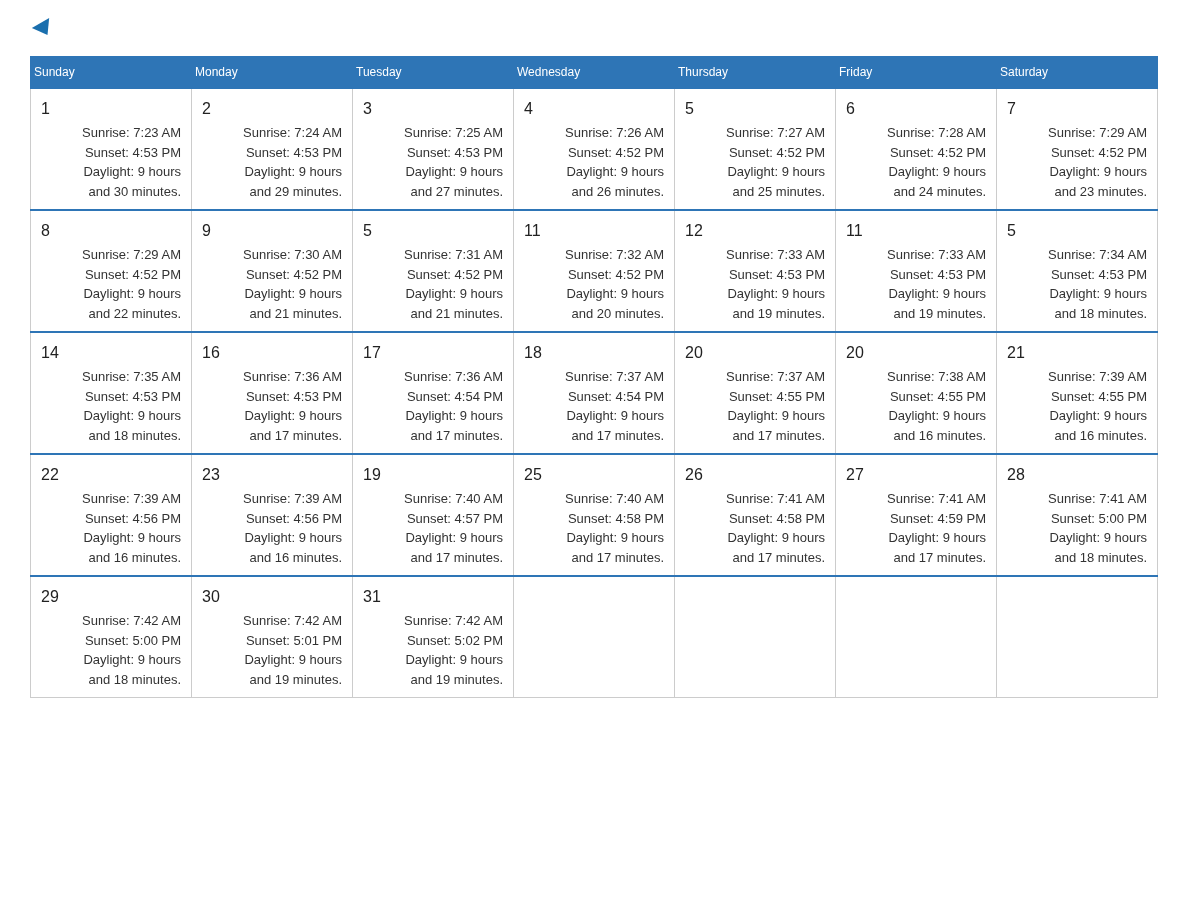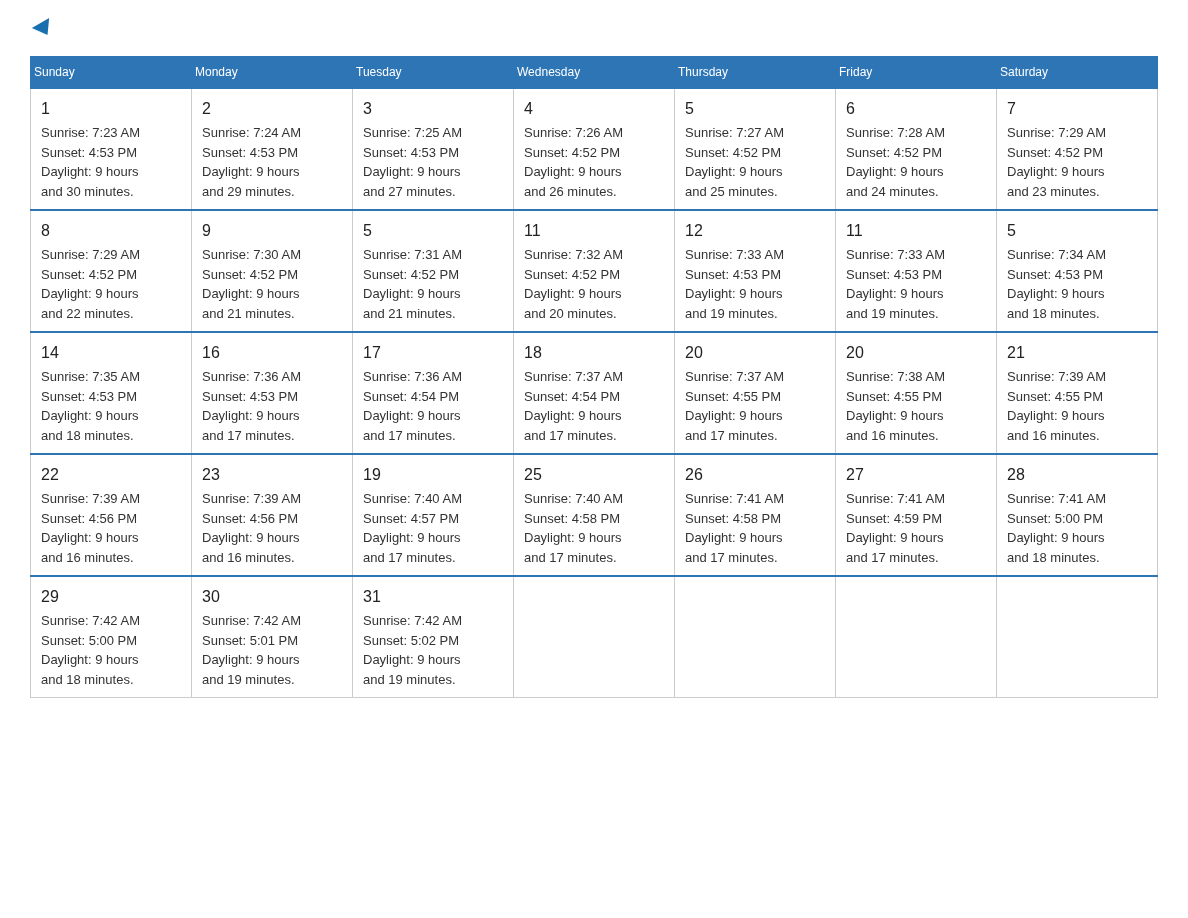--- a/index.html
+++ b/index.html
@@ -97,20 +97,21 @@
     .day-num {
       font-size: 16px;
       font-weight: normal;
       display: block;
       margin-bottom: 2px;
     }
     .day-info {
       font-size: 13px;
       color: #333;
       line-height: 1.5;
+      text-align: right;
     }
     tbody td:empty {
       background: #fff;
     }
   </style>
 </head>
 <body>
 
 <div class="header-area">
   <div class="logo">

